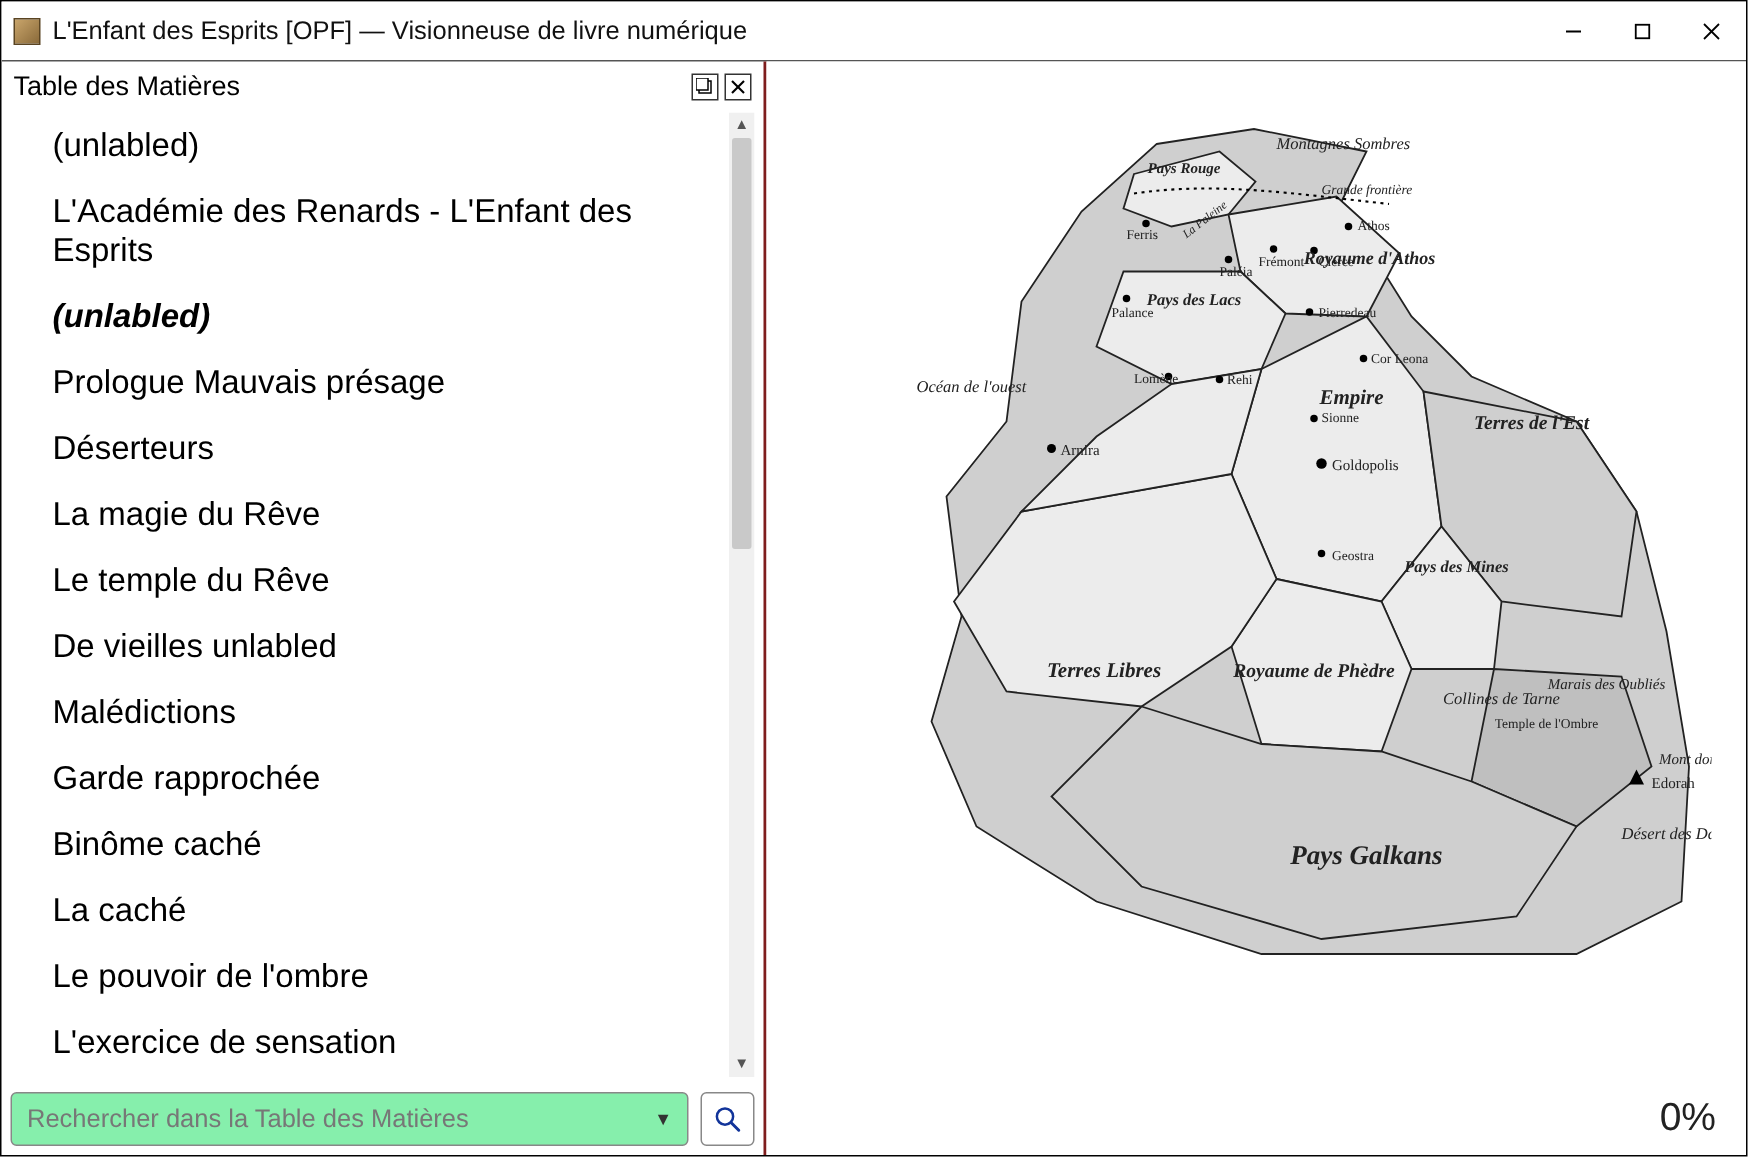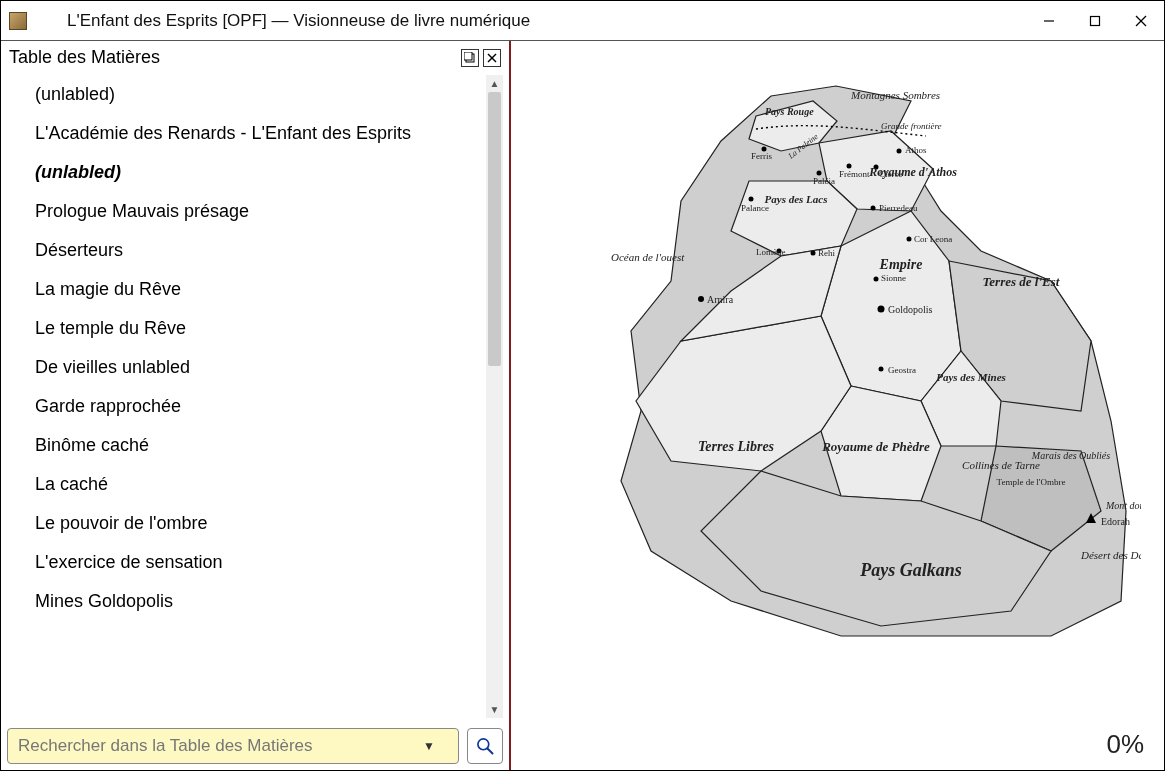--- a/index.html
+++ b/index.html
@@ -13,21 +13,20 @@
     overflow: hidden;
     border: 1px solid #000;
   }
   .titlebar {
     height: 40px;
     display: flex;
     align-items: center;
     padding: 0 0 0 8px;
     border-bottom: 1px solid #555;
     background: #fff;
-    gap: 32px;
   }
   .titlebar .app-icon {
     width: 18px; height: 18px;
     background: linear-gradient(135deg,#c9a56b,#8a6a3a);
     border:1px solid #5a4422;
     margin-right:8px;
   }
   .titlebar .title { font-size: 17px; color:#111; }
   .window-controls { margin-left:auto; display:flex; }
   .window-controls .wc {
@@ -60,21 +59,21 @@
   .toc-scroll {
     flex:1; overflow:hidden; position:relative;
     border-top:1px solid transparent;
   }
   .toc-list {
     position:absolute; left:0; top:0; right:18px; bottom:0;
     overflow:hidden;
     padding-left:28px;
   }
   .toc-item {
-    font-size:18px;
+    font-size:22px;
     padding:9px 0 9px 0;
     cursor:default;
   }
   .toc-item.bold { font-weight:bold; font-style:italic; }
   .vscrollbar {
     position:absolute; right:0; top:0; bottom:0; width:17px;
     background:#f0f0f0;
     display:flex; flex-direction:column; align-items:center;
   }
   .vscrollbar .arrow {
@@ -88,23 +87,23 @@
   }
 
   .search-row {
     display:flex; align-items:center; gap:8px;
     padding-top:10px;
   }
   .search-combo {
     flex:1; height:36px;
     border:1px solid #888; border-radius:4px;
     display:flex; align-items:center;
-    padding:0 17px 0 10px;
+    padding:0 4px 0 10px;
     color:#777; font-size:17px;
-    background:#fef9c3;
+    background:#86efac;
   }
   .search-combo .chev { margin-left:auto; font-size:12px; color:#333; padding:0 6px; }
   .search-btn {
     width:36px; height:36px; border:1px solid #888; border-radius:4px;
     display:flex; align-items:center; justify-content:center;
     background:#fff;
   }
   .search-btn svg { width:20px; height:20px; }
 
   .content {
@@ -175,20 +174,21 @@
     <div class="toc-scroll">
       <div class="toc-list" id="toc-list">
           <div class="toc-item">(unlabled)</div>
           <div class="toc-item">L'Académie des Renards - L'Enfant des Esprits</div>
           <div class="toc-item bold">(unlabled)</div>
           <div class="toc-item">Prologue Mauvais présage</div>
           <div class="toc-item">Déserteurs</div>
           <div class="toc-item">La magie du Rêve</div>
           <div class="toc-item">Le temple du Rêve</div>
           <div class="toc-item">De vieilles unlabled</div>
+          <div class="toc-item">Malédictions</div>
           <div class="toc-item">Garde rapprochée</div>
           <div class="toc-item">Binôme caché</div>
           <div class="toc-item">La caché</div>
           <div class="toc-item">Le pouvoir de l'ombre</div>
           <div class="toc-item">L'exercice de sensation</div>
           <div class="toc-item">Mines Goldopolis</div>
         </div>
       <div class="vscrollbar">
         <div class="arrow">▲</div>
         <div class="track">

